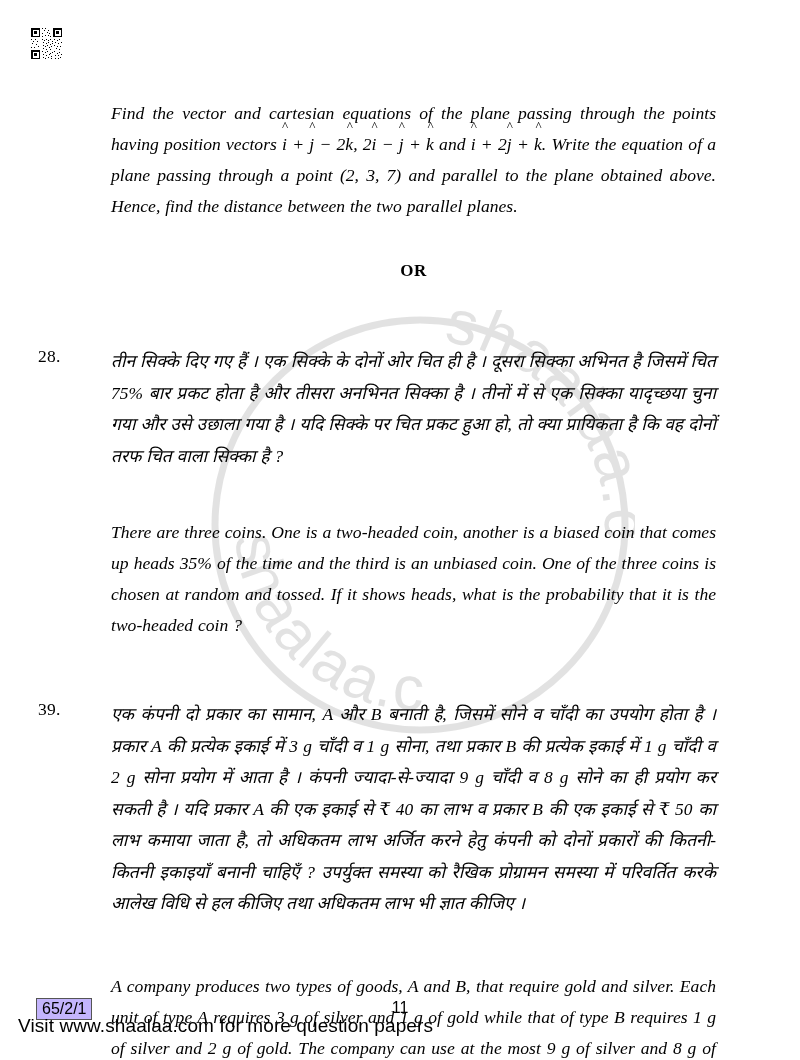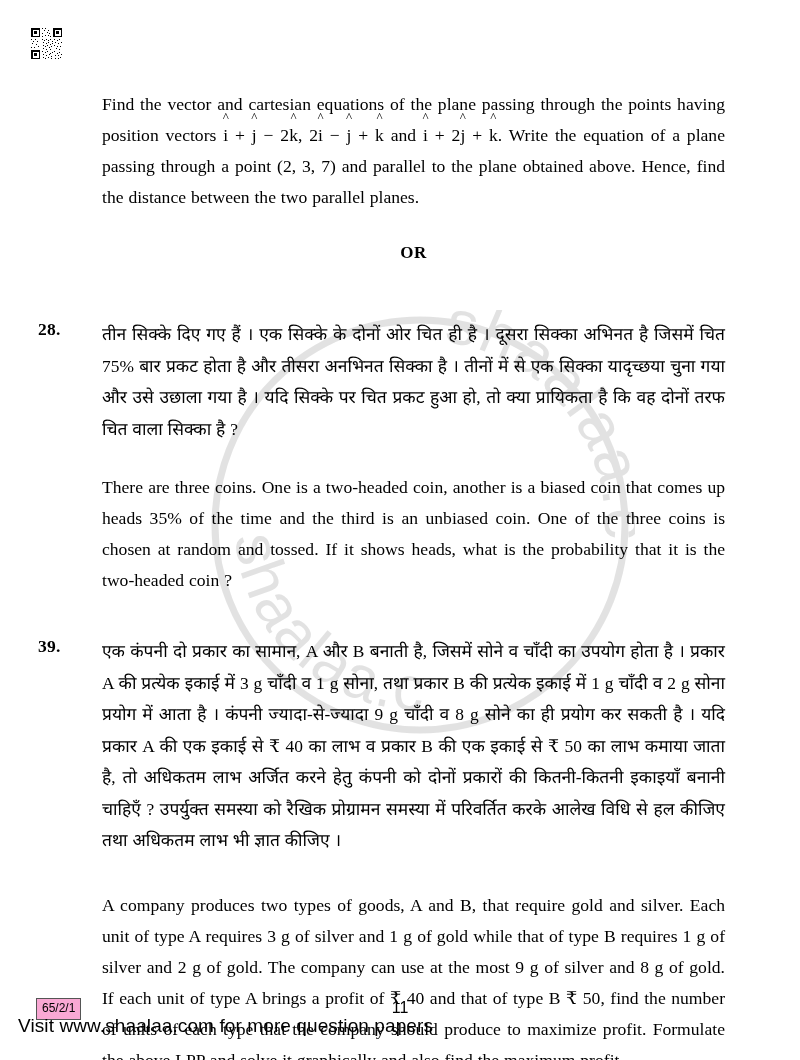--- a/index.html
+++ b/index.html
@@ -55,33 +55,34 @@
 
   .qblock {
     position: relative;
     padding-left: 95px;
     padding-right: 68px;
   }
   .qnum {
     position: absolute;
     left: 38px;
     top: 0;
-    font-weight: bold;
+    font-weight: normal;
     font-size: 17.5px;
     letter-spacing: .2px;
   }
 
   
   .para {
     font-size: 17.6px;
     line-height: 31px;
     text-align: justify;
     text-justify: inter-word;
-    margin: 7px;
+    margin: 16px;
     word-spacing: .5px;
+    font-style: italic;
   }
 
   .devanagari {
     font-family: "Liberation Serif", "DejaVu Serif", serif;
     font-size: 17.4px;
     line-height: 31.5px;
     text-align: justify;
   }
 
   .spacer-sm { height: 13px; }
@@ -121,24 +122,24 @@
     bottom: 0;
     height: 70px;
     z-index: 3;
   }
   #paper-code {
     position: absolute;
     left: 36px;
     top: 8px;
     border: 1px solid #555;
     padding: 0px 5px 1px 5px;
-    font-size: 12px;
+    font-size: 16px;
     font-family: "Liberation Sans", sans-serif;
     line-height: 19px;
-    background: #f9a8d4;
+    background: #c4b5fd;
   }
   #page-number {
     position: absolute;
     left: 0;
     right: 0;
     top: 8px;
     text-align: center;
     font-size: 16px;
     font-family: "Liberation Sans", sans-serif;
     line-height: 19px;

